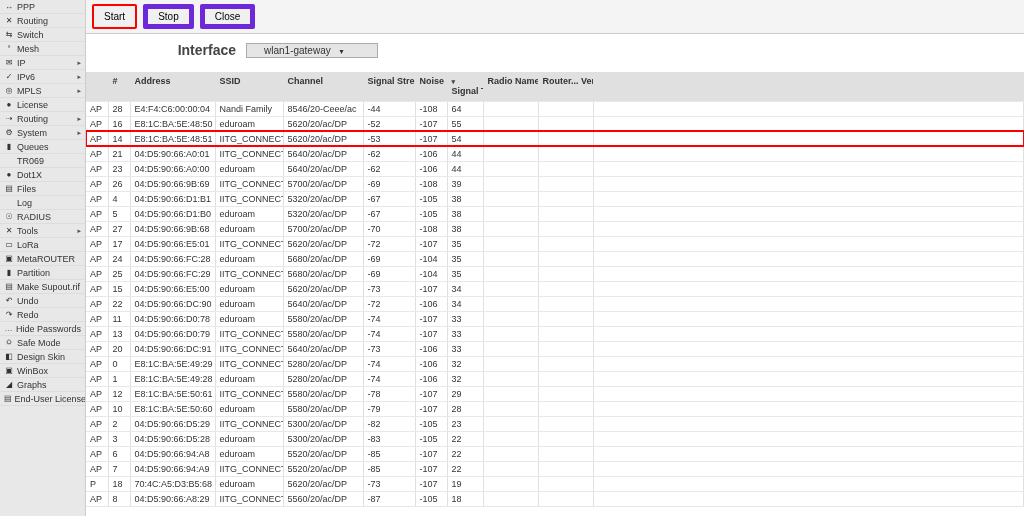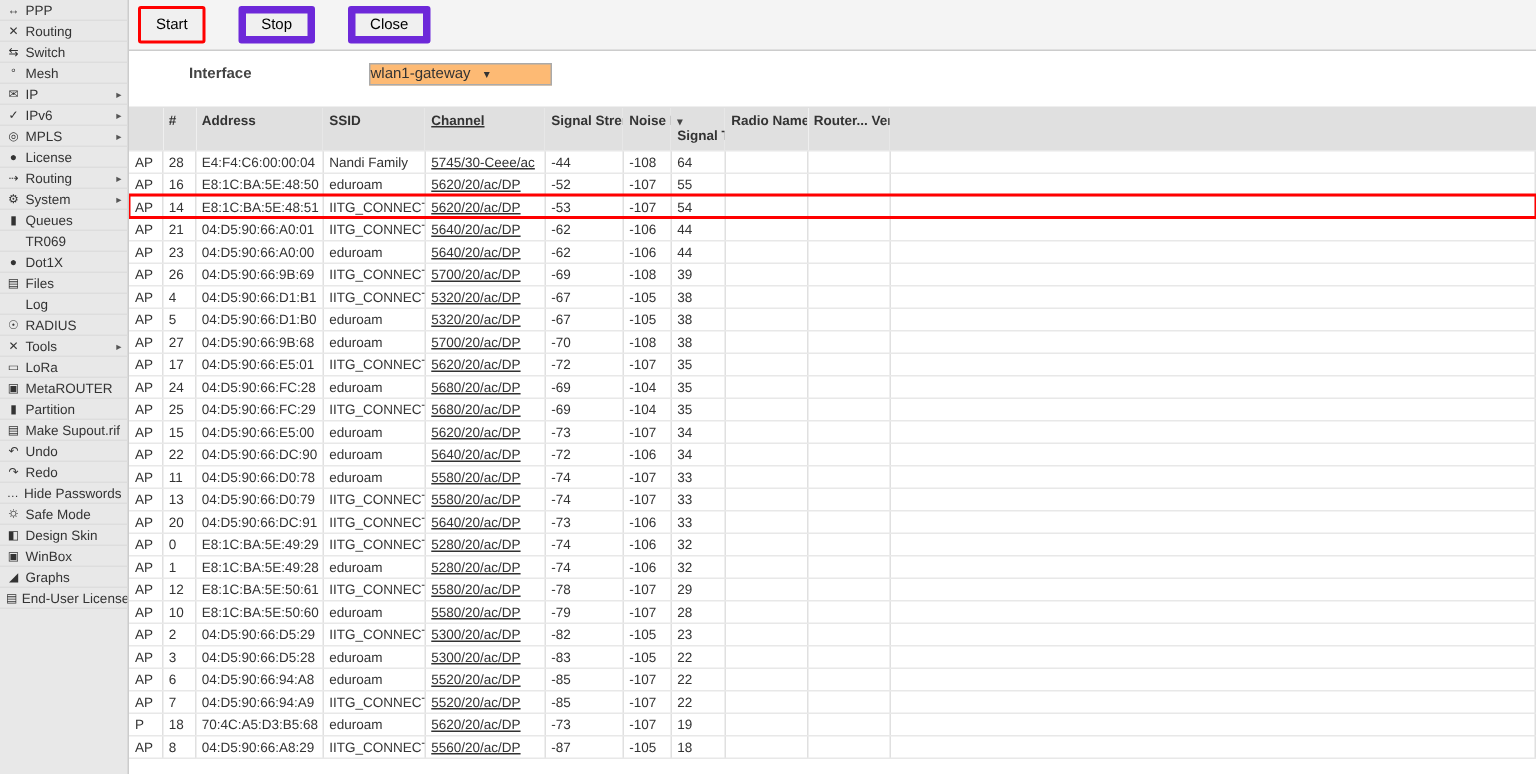--- a/index.html
+++ b/index.html
@@ -3,40 +3,40 @@
 <meta charset="utf-8">
 <style>
   * { box-sizing: border-box; margin: 0; padding: 0; }
   body { font-family: Arial, sans-serif; font-size: 11px; background: #fff; color: #333; overflow: hidden; width: 1024px; height: 516px; }
   .app { display: flex; height: 516px; }
   .sidebar { width: 86px; background: #e8e8e8; border-right: 1px solid #ccc; overflow-y: auto; }
   .side-item { display: flex; align-items: center; padding: 2px 4px; height: 14px; font-size: 9px; border-bottom: 1px solid #ddd; cursor: pointer; white-space: nowrap; overflow: hidden; }
   .side-item .icon { width: 10px; height: 10px; margin-right: 3px; display: inline-flex; align-items: center; justify-content: center; font-size: 8px; }
   .side-item .arrow { margin-left: auto; font-size: 7px; color: #555; }
   .main { flex: 1; display: flex; flex-direction: column; background: #fff; }
-  .toolbar { display: flex; padding: 4px 6px; gap: 22px; background: #f4f4f4; border-bottom: 1px solid #ccc; }
+  .toolbar { display: flex; padding: 4px 6px; gap: 6px; background: #f4f4f4; border-bottom: 1px solid #ccc; }
   .btn { padding: 2px 10px; font-size: 10px; border: 5px solid #6d28d9; background: #f0f0f0; border-radius: 2px; cursor: pointer; }
   .btn.highlight { border: 2px solid red; }
   .form-area { padding: 8px 20px 8px 40px; border-bottom: 1px solid #e0e0e0; }
   .form-row { display: flex; align-items: center; margin-bottom: 6px; }
-  .form-label { width: 120px; text-align: left; font-size: 10px; font-weight: bold; color: #444; padding-right: 10px; }
-  .select { border: 1px solid #aaa; font-size: 10px; padding: 1px 0; background: #fdba74; width: 122px; }
+  .form-label { width: 120px; text-align: right; font-size: 14px; font-weight: bold; color: #444; padding-right: 10px; }
+  .select { border: 1px solid #aaa; font-size: 10px; padding: 1px 17px; background: #e5e5e5; width: 132px; }
   .select::after { content: "▾"; margin-left: 6px; font-size: 8px; }
   .checkbox { width: 12px; height: 12px; border: 1px solid #888; background: #fff; display: inline-block; }
   .grid-wrap { flex: 1; overflow: auto; }
   .grid { width: 100%; border-collapse: collapse; table-layout: fixed; }
   .grid th, .grid td { border-right: 1px solid #e0e0e0; border-bottom: 1px solid #e8e8e8; padding: 2px 4px; font-size: 9px; text-align: left; overflow: hidden; white-space: nowrap; height: 12px; }
   .grid th { background: #e0e0e0; font-weight: bold; padding: 4px 4px; vertical-align: top; line-height: 1.1; }
   .row-hl-box { outline: 2px solid red; outline-offset: -1px; }
   .sort-ind { font-size: 7px; color: #444; }
   .c-type { width: 22px; margin-left: 32px; }
   .c-num { width: 22px; }
   .c-addr { width: 85px; }
   .c-ssid { width: 68px; }
-  .c-chan { width: 80px; text-decoration: underline; }
+  .c-chan { width: 80px; }
   .c-sig { width: 52px; }
   .c-nf { width: 32px; }
   .c-stn { width: 36px; }
   .c-rn { width: 55px; margin-top: 12px; }
   .c-rv { width: 55px; }
   .c-empty { width: auto; }
 </style>
 </head>
 <body>
 
@@ -195,21 +195,21 @@
             <th class="c-rv">Router... Version</th>
             <th class="c-empty"></th>
           </tr>
         </thead>
         <tbody id="tbody">
             <tr>
               <td class="c-type">AP</td>
               <td class="c-num">28</td>
               <td class="c-addr">E4:F4:C6:00:00:04</td>
               <td class="c-ssid">Nandi Family</td>
-              <td class="c-chan">5745/30-Ceee/ac</td>
+              <td class="c-chan">8546/20-Ceee/ac</td>
               <td class="c-sig">-44</td>
               <td class="c-nf">-108</td>
               <td class="c-stn">64</td>
               <td class="c-rn"></td>
               <td class="c-rv"></td>
               <td class="c-empty"></td>
             </tr>
             <tr>
               <td class="c-type">AP</td>
               <td class="c-num">16</td>

